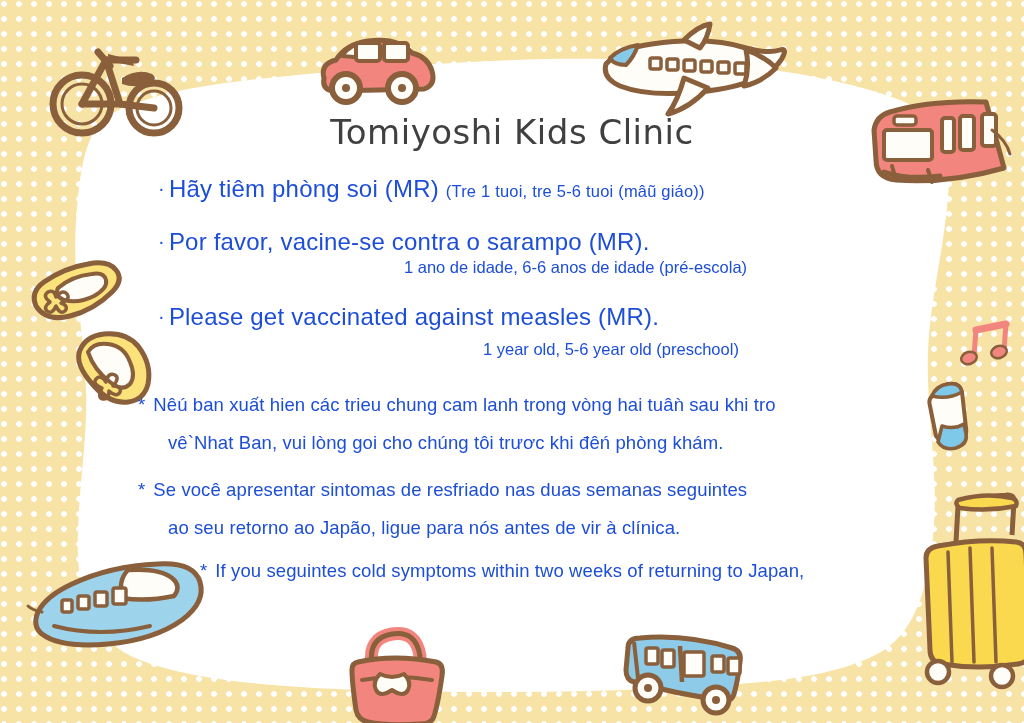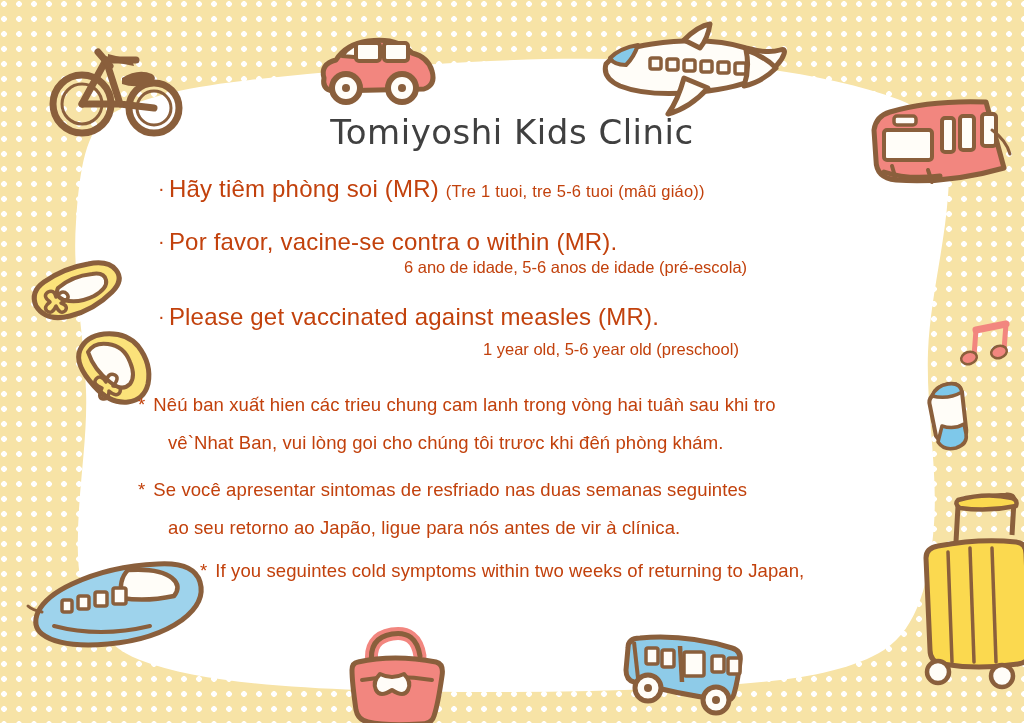--- a/index.html
+++ b/index.html
@@ -25,21 +25,21 @@
   
   .content{
     position:absolute;left:0;top:0;width:1024px;height:723px;
     color:#4a3b33;
   }
   .title{
     position:absolute;left:0;top:112px;width:1024px;text-align:center;
     font-size:34px;letter-spacing:.5px;color:#404040;font-weight:400;
     font-family:"DejaVu Sans",sans-serif;
   }
-  .line{position:absolute;color:#c2410c;white-space:nowrap;}
+  .line{position:absolute;color:#1d4ed8;white-space:nowrap;}
 
   .bullet-line{font-size:24px;letter-spacing:.2px;}
   .bullet-line .bd{font-size:20px;vertical-align:2px;margin-right:4px;}
   .sub{font-size:16.5px;}
 
   .l-vi{left:158px;top:175px;}
   .l-vi .paren{font-size:16.5px;}
   .l-pt{left:158px;top:228px;}
   .l-pt-sub{left:404px;top:258px;}
   .l-en{left:158px;top:303px;}
@@ -246,23 +246,23 @@
   <div class="content">
 
     <div class="title">Tomiyoshi Kids Clinic</div>
 
     <div class="line bullet-line l-vi">
       <span class="bd">·</span><span>Hãy tiêm phòng soi (MR)</span>
       <span class="paren">(Tre 1 tuoi, tre 5-6 tuoi (mâũ giáo))</span>
     </div>
 
     <div class="line bullet-line l-pt">
-      <span class="bd">·</span><span>Por favor, vacine-se contra o within (MR).</span>
-    </div>
-    <div class="line sub l-pt-sub">6 ano de idade, 5-6 anos de idade (pré-escola)</div>
+      <span class="bd">·</span><span>Por favor, vacine-se contra o sarampo (MR).</span>
+    </div>
+    <div class="line sub l-pt-sub">1 ano de idade, 6-6 anos de idade (pré-escola)</div>
 
     <div class="line bullet-line l-en">
       <span class="bd">·</span><span>Please get vaccinated against measles (MR).</span>
     </div>
     <div class="line sub l-en-sub">1 year old, 5-6 year old (preschool)</div>
 
     <div class="line note n1">
       <span class="ast">*</span><span>Nêú ban xuất hien các trieu chung cam lanh trong vòng hai tuâǹ sau khi tro</span>
     </div>
     <div class="line note n2">vê`Nhat Ban, vui lòng goi cho chúng tôi trươc khi đêń phòng khám.</div>

